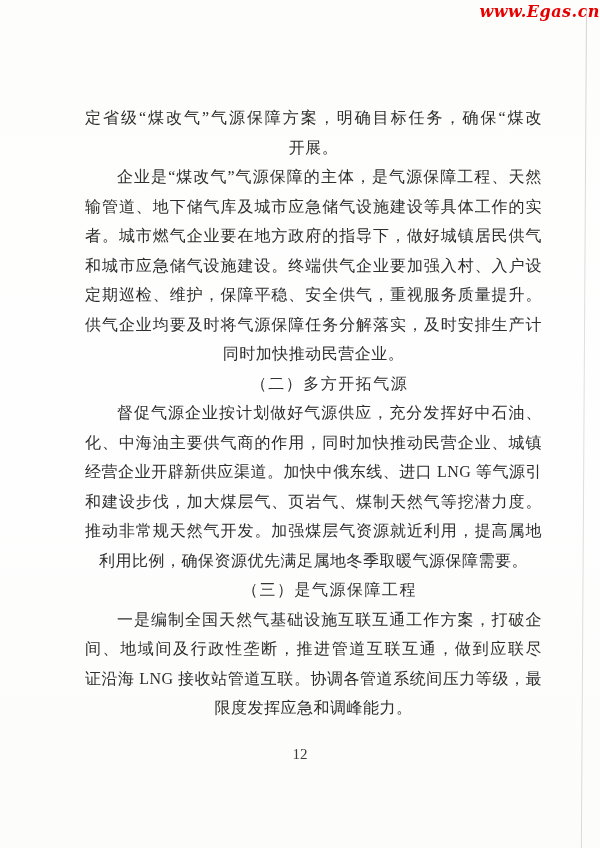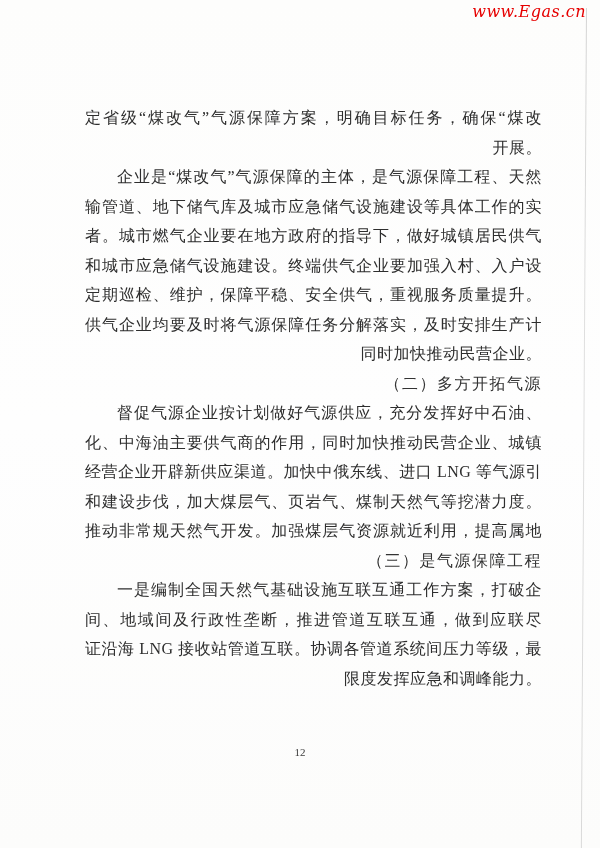--- a/index.html
+++ b/index.html
@@ -11,23 +11,23 @@
     position: relative;
     width: 600px;
     height: 848px;
     background: linear-gradient(180deg, #fdfdfc 0%, #fefefe 50%, #fcfcfb 100%);
     overflow: hidden;
     font-family: "Liberation Serif", "DejaVu Serif", serif;
   }
   .watermark {
     position: absolute;
     top: 2px;
-    right: 14px;
+    right: 0;
     font-size: 16px;
-    font-weight: 400;
+    font-weight: 700;
     font-style: italic;
     letter-spacing: 0.5px;
     color: #e60000;
     font-family: "DejaVu Serif", serif;
   }
   .scan-edge {
     position: absolute;
     top: 8px;
     right: 13px;
     width: 1px;
@@ -44,42 +44,42 @@
     width: 457px;
     color: #2e2e2e;
     font-size: 16px;
     overflow: hidden;
   }
   .para { margin: 0; }
   .line {
     height: 29.5px;
     line-height: 29.5px;
     overflow: hidden;
-    text-align: right;
+    text-align: center;
     letter-spacing: 0.5px;
   }
   .line.just {
     text-align: justify;
     text-align-last: justify;
     text-justify: inter-character;
   }
   .para.indent > .line:first-child {
     text-indent: 2em;
   }
   .para.heading .line {
     letter-spacing: 1.5px;
     color: #333333;
   }
   .pagenum {
     position: absolute;
     top: 746px;
     left: 0;
     width: 600px;
     text-align: center;
-    font-size: 11px;
+    font-size: 15px;
     color: #3c3c3c;
     font-family: "Liberation Serif", "DejaVu Serif", serif;
   }
 </style>
 </head>
 <body>
 
 <div class="page">
   <div class="watermark">www.Egas.cn</div>
   <div class="scan-edge"></div>
@@ -99,20 +99,21 @@
       </div>
       <div class="para heading indent">
         <div class="line">（二）多方开拓气源</div>
       </div>
       <div class="para body indent">
         <div class="line just">督促气源企业按计划做好气源供应，充分发挥好中石油、中石</div>
         <div class="line just">化、中海油主要供气商的作用，同时加快推动民营企业、城镇燃气</div>
         <div class="line just">经营企业开辟新供应渠道。加快中俄东线、进口 LNG 等气源引进</div>
         <div class="line just">和建设步伐，加大煤层气、页岩气、煤制天然气等挖潜力度。加快</div>
         <div class="line just">推动非常规天然气开发。加强煤层气资源就近利用，提高属地资源</div>
+        <div class="line">利用比例，确保资源优先满足属地冬季取暖气源保障需要。</div>
       </div>
       <div class="para heading indent">
         <div class="line">（三）是气源保障工程</div>
       </div>
       <div class="para body indent">
         <div class="line just">一是编制全国天然气基础设施互联互通工作方案，打破企业</div>
         <div class="line just">间、地域间及行政性垄断，推进管道互联互通，做到应联尽联。论</div>
         <div class="line just">证沿海 LNG 接收站管道互联。协调各管道系统间压力等级，最大</div>
         <div class="line">限度发挥应急和调峰能力。</div>
       </div>

